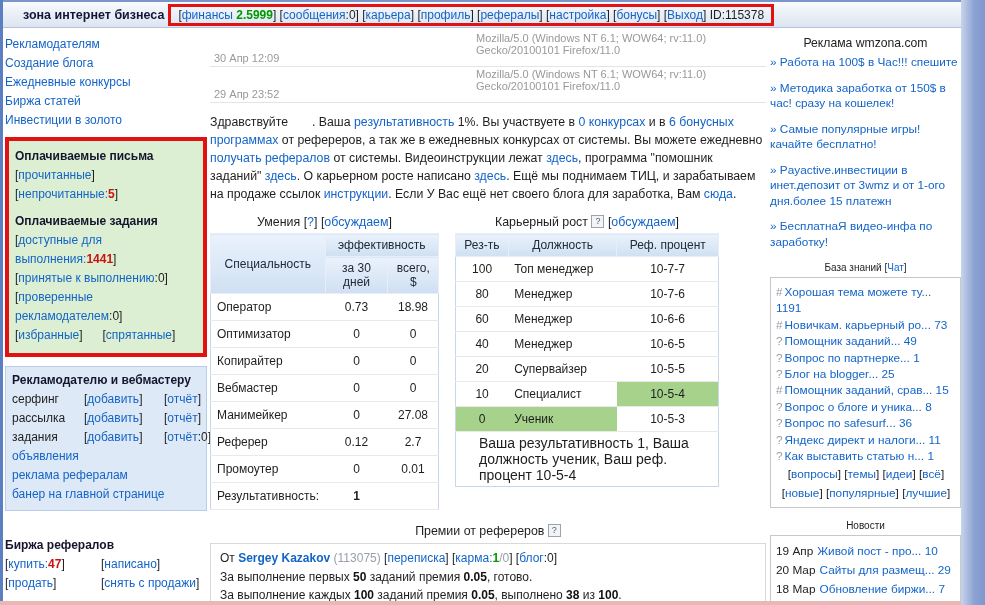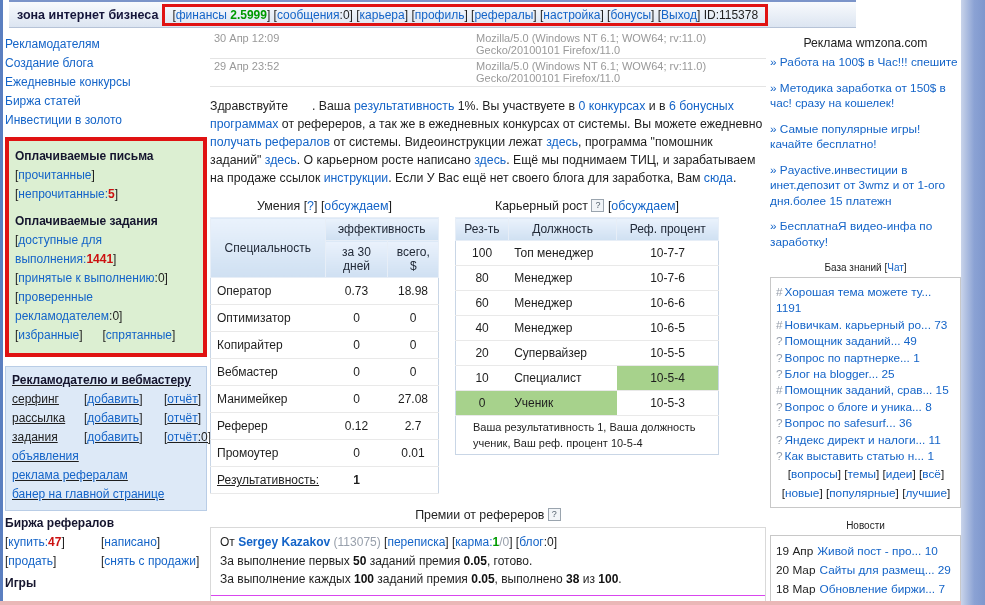--- a/index.html
+++ b/index.html
@@ -5,69 +5,69 @@
   * { margin:0; padding:0; box-sizing:border-box; }
   html,body { background:#fff; }
   .page { position:relative; width:985px; height:605px; background:#fff; overflow:hidden;
           font-family:"Liberation Sans","DejaVu Sans",sans-serif; font-size:12px; color:#1e1e1e; }
   .leftline { position:absolute; left:0; top:0; width:3px; height:100%; background:#5b7fc0; }
   .rightbar { position:absolute; top:0; right:0; width:24px; height:605px;
               background:linear-gradient(90deg,#c9d4ea,#8ba2d4 55%,#7e97cd); }
   .bottomline { position:absolute; bottom:0; left:0; width:961px; height:4px; background:#eab7b7; }
 
   
-  .topbar { position:absolute; top:0; left:9px; width:847px; height:28px;
+  .topbar { position:absolute; top:0; left:3px; width:958px; height:28px;
             background:linear-gradient(#f8fafd,#dce5f1); border-bottom:1px solid #b6c3d7;
-            border-top:2px solid #7b94c9; display:flex; align-items:center; padding-left:8px; }
+            border-top:2px solid #7b94c9; display:flex; align-items:center; padding-left:20px; }
   .site-title { font-weight:bold; color:#15153a; font-size:12.5px; margin-right:4px; white-space:nowrap; }
   .menubox { display:inline-block; border:3px solid #e01212; padding:1px 7px; white-space:nowrap; }
 
   
   .sg-t { color:#1e1e1e; }
   .sg-link { color:#1464c8; cursor:pointer; }
   .sg-name { color:#1464c8; font-weight:bold; cursor:pointer; }
   .sg-red { color:#cc1111; font-weight:bold; }
   .sg-green { color:#009a00; font-weight:bold; }
   .sg-bold { color:#111; font-weight:bold;text-align:right; }
   .sg-gray { color:#98a0ac; }
   .sg-qicon { display:inline-block; border:1px solid #9aa4ae; background:#f2f5f8; color:#55626e;
               font-size:9px; line-height:11px; padding:0 3px; vertical-align:2px; }
 
   
   .sidebar { position:absolute; top:35px; left:5px; width:202px; line-height:19px; }
   .navlink { color:#1464c8; cursor:pointer; }
   .greenbox { margin-top:7px; border:4px solid #e01212; background:#dcefd2; padding:6px 5px 8px 6px; }
   .boxhead { font-weight:bold; color:#15152e; }
   .mt8 { margin-top:8px; }
-  .bluebox { margin-top:9px; border:1px solid #b9cde6; background:#dde9f7; padding:4px 6px 6px 6px;text-decoration:underline; }
+  .bluebox { margin-top:9px; border:1px solid #b9cde6; background:#dde9f7; padding:4px 6px 6px 6px; }
   .advgrid { display:grid; grid-template-columns:72px 80px auto; }
-  .section { margin-top:3px; }
+  .section { margin-top:25px; }
   .refgrid { display:grid; grid-template-columns:96px auto; }
 
   
   .main { position:absolute; top:31px; left:210px; width:556px; }
   .loginbox { font-size:11px; color:#999; }
   .lrow { display:flex; border-bottom:1px solid #e4e4e4; padding:1px 4px 2px 4px; }
-  .ldate { flex:0 0 262px; }
+  .ldate { flex:0 0 262px;margin-top:20px; }
   .greeting { margin-top:10px; line-height:18px; font-size:12.3px; }
   .tables { display:flex; gap:16px; margin-top:12px; align-items:flex-start; }
   .tblwrap { }
   .w-skills { width:229px; }
   .w-career { width:264px; }
   .caption { text-align:center; margin-bottom:4px; font-size:12.4px; }
   table { border-collapse:collapse; width:100%; border:1px solid #c9d6e6; }
   th { background:linear-gradient(#eaf2fc,#cfe0f2); font-weight:normal; color:#222a38;
        border:1px solid #e7eef7; padding:4px 4px; font-size:12px; }
   td { border-bottom:1px solid #e9e9e9; padding:6px 6px; }
   .career-tbl td { padding:5px 6px; }
   .c { text-align:center; }
-  .r { text-align:right;text-decoration:underline; }
+  .r { text-align:right; }
   .b { font-weight:bold; }
   .grn { background:#a7d28c; }
-  .note { border:1px solid #c9d6e6; border-top:none; padding:3px 17px; font-size:11px; line-height:16px; }
+  .note { border:1px solid #c9d6e6; border-top:none; padding:3px 23px; font-size:14px; line-height:16px; }
   .premcap { margin-top:14px; }
   .prembox { border:1px solid #d9d9d9; margin-top:5px; }
   .prem-entry { padding:5px 9px 6px 9px; line-height:18.5px; border-bottom:1px solid #d946ef; }
   .prem-entry:last-child { border-bottom:none; }
 
   
   .rightcol { position:absolute; top:36px; left:770px; width:191px; font-size:11.8px; }
   .rtitle { text-align:center; color:#222; margin-bottom:5px; font-size:12.2px; }
   .adlink { display:block; color:#1464c8; cursor:pointer; line-height:15.5px; margin-bottom:10px; }
   .rbox { border:1px solid #c8c8c8; padding:6px 4px 5px 5px; margin-top:4px; }

